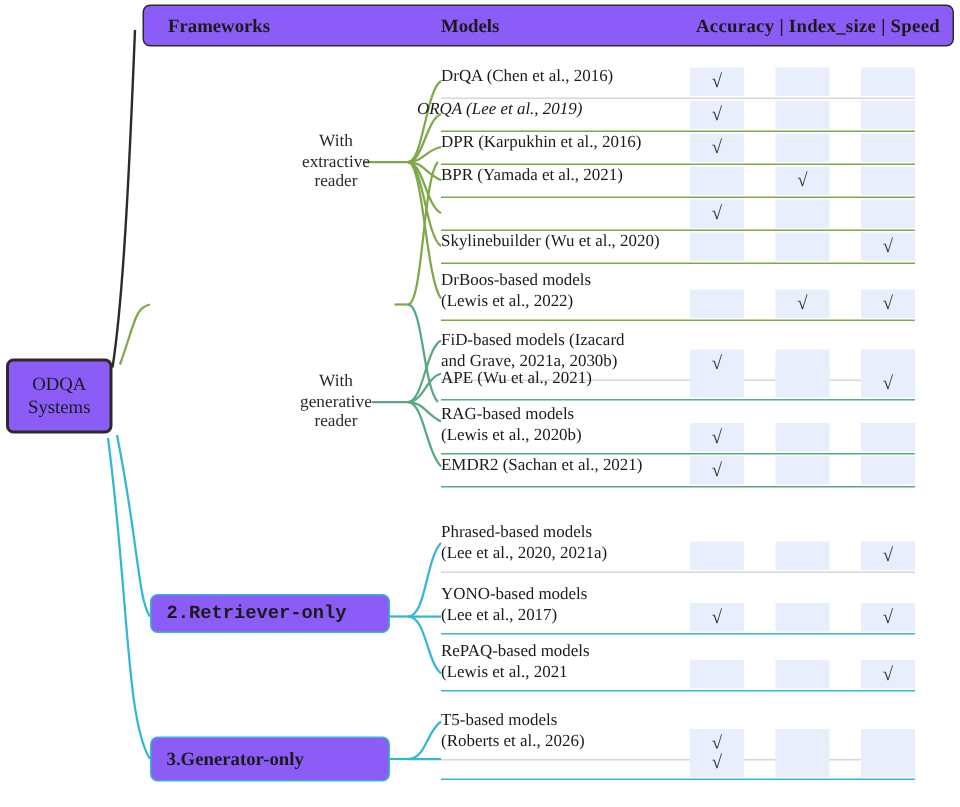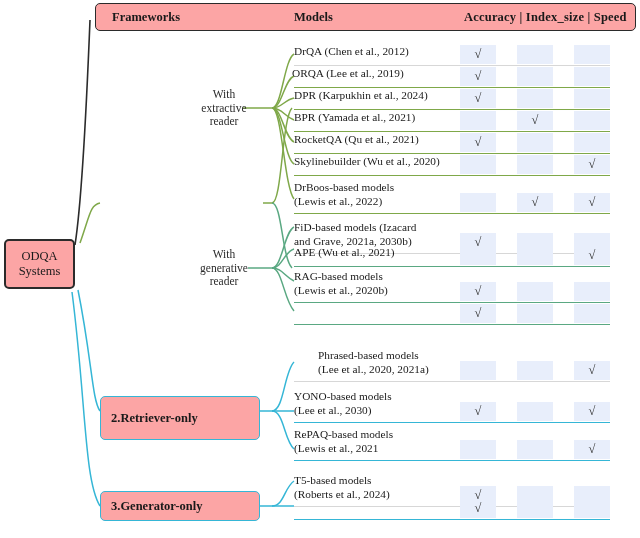--- a/index.html
+++ b/index.html
@@ -1,21 +1,21 @@
 <!DOCTYPE html>
 <html><head>
 <meta charset="utf-8">
 <style>
   html,body{margin:0;padding:0;background:#fff;}
   body{width:640px;height:538px;position:relative;overflow:hidden;
        font-family:"Liberation Serif","DejaVu Serif",serif;color:#1a1a1a;}
   #canvas{position:absolute;inset:0;width:640px;height:538px;}
   svg.wires{position:absolute;left:0;top:0;width:640px;height:538px;pointer-events:none;}
 
-  .node{position:absolute;box-sizing:border-box;border-radius:5px;background:#fca5a5;
+  .node{position:absolute;box-sizing:border-box;border-radius:5px;background:#8b5cf6;
         display:flex;align-items:center;}
   .node span{display:block;width:100%;}
 
   .root{border:2.2px solid #2b2b2b;text-align:center;font-size:12.5px;line-height:15px;}
   .lvl1{border:1.6px solid #7fa849;font-weight:bold;font-size:12.5px;padding-left:10px;}
   .lvl1.cy{border-color:#35b6d6;}
   .header{border:1.6px solid #2b2b2b;font-weight:bold;font-size:12.5px;}
 
   .hdr-row{position:absolute;display:flex;align-items:center;width:100%;height:100%;}
   .hdr-frameworks{position:absolute;left:16px;}
@@ -90,70 +90,69 @@
 
   <div class="node header" style="left:95px;top:3px;width:541px;height:28px;">
     <div class="hdr-row">
       <span class="hdr-frameworks">Frameworks</span>
       <span class="hdr-models">Models</span>
       <span class="hdr-metrics">Accuracy  |  Index_size  |  Speed</span>
     </div>
   </div>
 
 
-  <div class="node lvl1 cy" style="left:100px;top:396px;width:160px;height:44px;">
+  <div class="node lvl1 cy" style="left:100px;top:396px;width:160px;height:26px;font-family:Liberation Mono, monospace;">
     <span>2.Retriever-only</span>
   </div>
 
   <div class="node lvl1 cy" style="left:100px;top:491px;width:160px;height:30px;">
     <span>3.Generator-only</span>
   </div>
 
   <div class="blabel" style="left:196px;top:88px;width:56px;white-space:pre-line;">With
 extractive
 reader</div>
   <div class="blabel" style="left:196px;top:248px;width:56px;white-space:pre-line;">With
 generative
 reader</div>
 
   <div id="rows-layer">
       <div class="row" style="left: 0px; top: 44px; width: 640px; height: 22px;">
-        <div class="mname" style="left: 294px; top: 1px;">DrQA (Chen et al., 2012)</div>
+        <div class="mname" style="left: 294px; top: 1px;">DrQA (Chen et al., 2016)</div>
         <div class="cell" style="left: 460px; top: 1px;"></div>
         <div class="tick" style="left: 460px; top: 1px;">√</div>
         <div class="cell" style="left: 517px; top: 1px;"></div>
         <div class="cell" style="left: 574px; top: 1px;"></div>
         <div class="uline n" style="left: 294px; width: 316px; top: 21px;"></div>
       </div>
       <div class="row" style="left: 0px; top: 66px; width: 640px; height: 22px;">
-        <div class="mname" style="left: 292px; top: 1px;">ORQA (Lee et al., 2019)</div>
+        <div class="mname" style="left: 278px; top: 1px; font-style: italic;">ORQA (Lee et al., 2019)</div>
         <div class="cell" style="left: 460px; top: 1px;"></div>
         <div class="tick" style="left: 460px; top: 1px;">√</div>
         <div class="cell" style="left: 517px; top: 1px;"></div>
         <div class="cell" style="left: 574px; top: 1px;"></div>
         <div class="uline g" style="left: 294px; width: 316px; top: 21px;"></div>
       </div>
       <div class="row" style="left: 0px; top: 88px; width: 640px; height: 22px;">
-        <div class="mname" style="left: 294px; top: 1px;">DPR (Karpukhin et al., 2024)</div>
+        <div class="mname" style="left: 294px; top: 1px;">DPR (Karpukhin et al., 2016)</div>
         <div class="cell" style="left: 460px; top: 1px;"></div>
         <div class="tick" style="left: 460px; top: 1px;">√</div>
         <div class="cell" style="left: 517px; top: 1px;"></div>
         <div class="cell" style="left: 574px; top: 1px;"></div>
         <div class="uline g" style="left: 294px; width: 316px; top: 21px;"></div>
       </div>
       <div class="row" style="left: 0px; top: 110px; width: 640px; height: 22px;">
         <div class="mname" style="left: 294px; top: 1px;">BPR (Yamada et al., 2021)</div>
         <div class="cell" style="left: 460px; top: 1px;"></div>
         <div class="cell" style="left: 517px; top: 1px;"></div>
         <div class="tick" style="left: 517px; top: 1px;">√</div>
         <div class="cell" style="left: 574px; top: 1px;"></div>
         <div class="uline g" style="left: 294px; width: 316px; top: 21px;"></div>
       </div>
       <div class="row" style="left: 0px; top: 132px; width: 640px; height: 22px;">
-        <div class="mname" style="left: 294px; top: 1px;">RocketQA (Qu et al., 2021)</div>
         <div class="cell" style="left: 460px; top: 1px;"></div>
         <div class="tick" style="left: 460px; top: 1px;">√</div>
         <div class="cell" style="left: 517px; top: 1px;"></div>
         <div class="cell" style="left: 574px; top: 1px;"></div>
         <div class="uline g" style="left: 294px; width: 316px; top: 21px;"></div>
       </div>
       <div class="row" style="left: 0px; top: 154px; width: 640px; height: 22px;">
         <div class="mname" style="left: 294px; top: 1px;">Skylinebuilder (Wu et al., 2020)</div>
         <div class="cell" style="left: 460px; top: 1px;"></div>
         <div class="cell" style="left: 517px; top: 1px;"></div>
@@ -191,57 +190,58 @@
       <div class="row" style="left: 0px; top: 269px; width: 640px; height: 34px;">
         <div class="mname" style="left: 294px; top: 1px;">RAG-based models
 (Lewis et al., 2020b)</div>
         <div class="cell" style="left: 460px; top: 13px;"></div>
         <div class="tick" style="left: 460px; top: 13px;">√</div>
         <div class="cell" style="left: 517px; top: 13px;"></div>
         <div class="cell" style="left: 574px; top: 13px;"></div>
         <div class="uline g2" style="left: 294px; width: 316px; top: 33px;"></div>
       </div>
       <div class="row" style="left: 0px; top: 303px; width: 640px; height: 22px;">
+        <div class="mname" style="left: 294px; top: 1px;">EMDR2 (Sachan et al., 2021)</div>
         <div class="cell" style="left: 460px; top: 1px;"></div>
         <div class="tick" style="left: 460px; top: 1px;">√</div>
         <div class="cell" style="left: 517px; top: 1px;"></div>
         <div class="cell" style="left: 574px; top: 1px;"></div>
         <div class="uline g2" style="left: 294px; width: 316px; top: 21px;"></div>
       </div>
       <div class="row" style="left: 0px; top: 348px; width: 640px; height: 34px;">
-        <div class="mname" style="left: 294px; top: 1px; margin-left: 24px;">Phrased-based models
+        <div class="mname" style="left: 294px; top: 1px;">Phrased-based models
 (Lee et al., 2020, 2021a)</div>
         <div class="cell" style="left: 460px; top: 13px;"></div>
         <div class="cell" style="left: 517px; top: 13px;"></div>
         <div class="cell" style="left: 574px; top: 13px;"></div>
         <div class="tick" style="left: 574px; top: 13px;">√</div>
         <div class="uline n" style="left: 294px; width: 316px; top: 33px;"></div>
       </div>
       <div class="row" style="left: 0px; top: 389px; width: 640px; height: 34px;">
         <div class="mname" style="left: 294px; top: 1px;">YONO-based models
-(Lee et al., 2030)</div>
+(Lee et al., 2017)</div>
         <div class="cell" style="left: 460px; top: 13px;"></div>
         <div class="tick" style="left: 460px; top: 13px;">√</div>
         <div class="cell" style="left: 517px; top: 13px;"></div>
         <div class="cell" style="left: 574px; top: 13px;"></div>
         <div class="tick" style="left: 574px; top: 13px;">√</div>
         <div class="uline c" style="left: 294px; width: 316px; top: 33px;"></div>
       </div>
       <div class="row" style="left: 0px; top: 427px; width: 640px; height: 34px;">
         <div class="mname" style="left: 294px; top: 1px;">RePAQ-based models
 (Lewis et al., 2021</div>
         <div class="cell" style="left: 460px; top: 13px;"></div>
         <div class="cell" style="left: 517px; top: 13px;"></div>
         <div class="cell" style="left: 574px; top: 13px;"></div>
         <div class="tick" style="left: 574px; top: 13px;">√</div>
         <div class="uline c" style="left: 294px; width: 316px; top: 33px;"></div>
       </div>
       <div class="row" style="left: 0px; top: 473px; width: 640px; height: 34px;">
         <div class="mname" style="left: 294px; top: 1px;">T5-based models
-(Roberts et al., 2024)</div>
+(Roberts et al., 2026)</div>
         <div class="cell" style="left: 460px; top: 13px;"></div>
         <div class="tick" style="left: 460px; top: 13px;">√</div>
         <div class="cell" style="left: 517px; top: 13px;"></div>
         <div class="cell" style="left: 574px; top: 13px;"></div>
         <div class="uline n" style="left: 294px; width: 316px; top: 33px;"></div>
       </div>
       <div class="row" style="left: 0px; top: 498px; width: 640px; height: 22px;">
         <div class="cell" style="left: 460px; top: 1px;"></div>
         <div class="tick" style="left: 460px; top: 1px;">√</div>
         <div class="cell" style="left: 517px; top: 1px;"></div>

